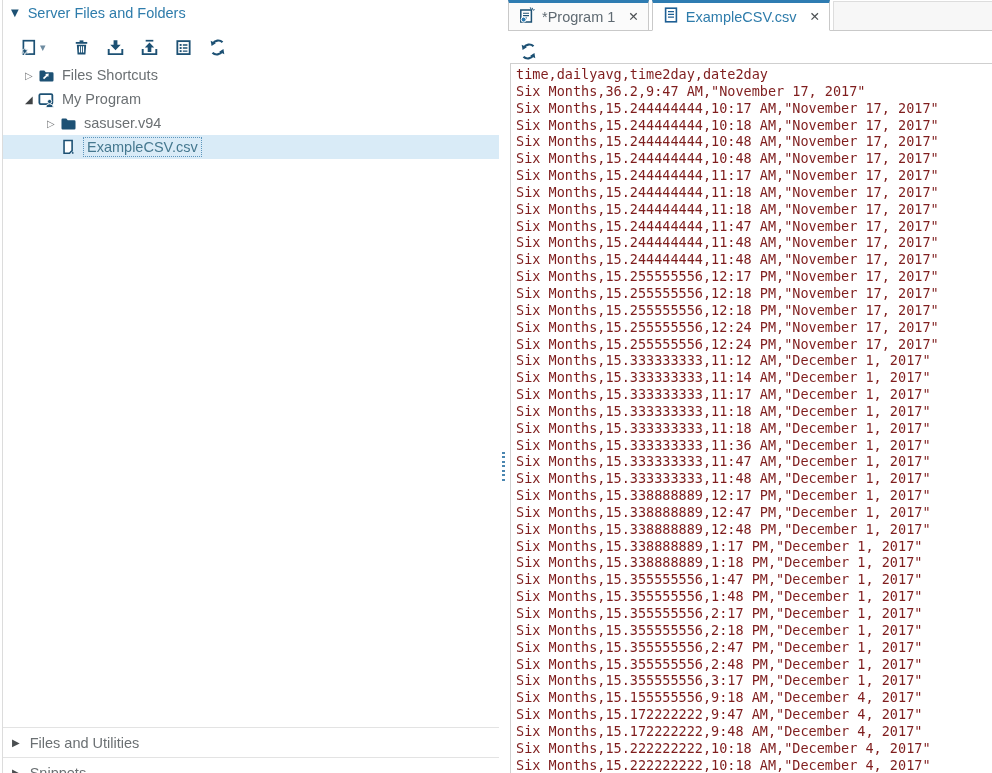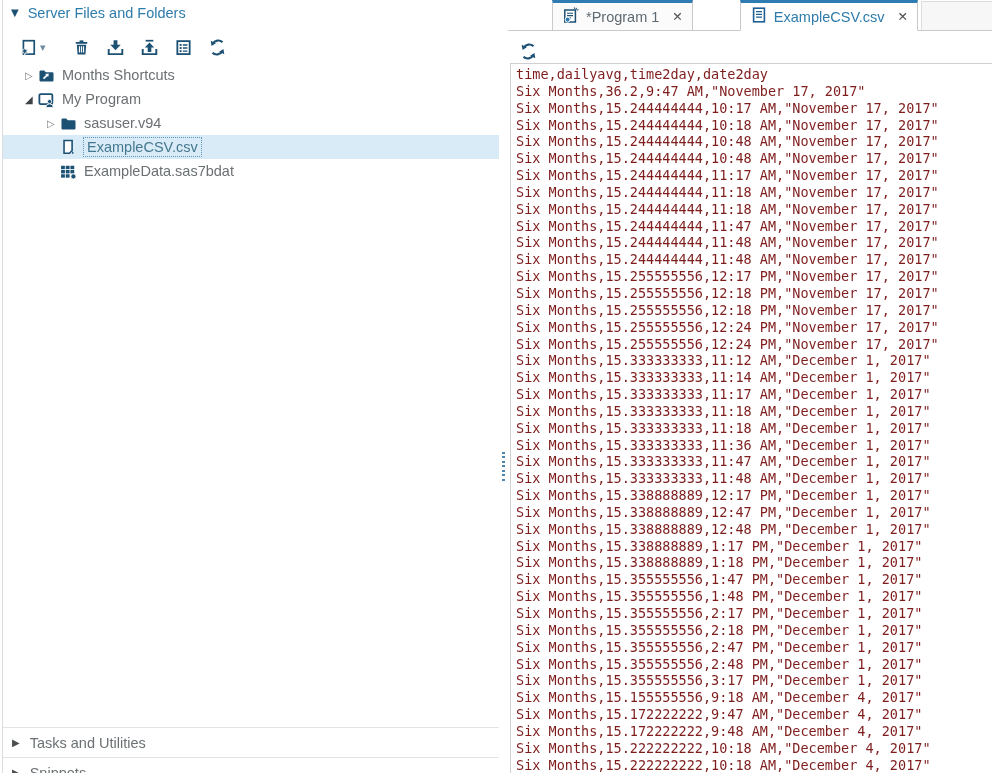--- a/index.html
+++ b/index.html
@@ -40,21 +40,21 @@
   .splitter{position:absolute;left:499px;top:0;width:10px;height:773px;background:#fff;cursor:col-resize;}
   .splitter .grip{position:absolute;left:3px;top:452px;width:3px;height:30px;
      background:repeating-linear-gradient(to bottom,#4a86b0 0 2px,transparent 2px 4.5px);}
 
   
   .editor-panel{position:absolute;left:509px;top:0;right:0;height:773px;background:#fff;}
   .tab-bar{position:absolute;left:-1px;top:0;right:0;height:31px;display:flex;}
   .tab-underline{position:absolute;left:-1px;top:30px;right:0;height:1px;background:#c9c9c9;z-index:1;}
   .tab{position:relative;z-index:2;box-sizing:border-box;height:31px;display:flex;align-items:center;
        gap:7px;padding:0 9px 0 10px;border:1px solid #c9c9c9;border-top:3px solid #2e7cb2;
-       background:#fbfbfb;margin-right:3px;font-size:14.5px;color:#5f6a72;cursor:pointer;margin-left:44px;}
+       background:#fbfbfb;margin-right:3px;font-size:14.5px;color:#5f6a72;cursor:pointer;}
   .tab.active{background:#fff;border-bottom:1px solid #fff;color:#2e7cab;}
   .tab .close{color:#4d5154;font-size:12.5px;margin-left:6px;cursor:pointer;}
   .tab-filler{flex:1;box-sizing:border-box;margin-top:1px;height:30px;background:#f7f7f7;
               border-top:1px solid #ddd;border-left:1px solid #ddd;border-bottom:1px solid #c9c9c9;}
 
   .editor-toolbar{position:absolute;left:11px;top:41px;height:20px;display:flex;align-items:center;}
 
   .code-area{position:absolute;left:1px;top:63px;right:0;bottom:0;
              border-top:1px solid #cfcfcf;border-left:1px solid #cfcfcf;overflow:hidden;}
   .code{margin:0;padding:2px 0 0 5px;font-family:"DejaVu Sans Mono","Liberation Mono",monospace;
@@ -139,21 +139,21 @@
 
       <div class="tree-row lvl0">
         <span class="expander glyph">▷</span>
         <span class="ticon">
           <svg width="17" height="17" viewBox="0 0 16 16">
             <path d="M1.4 4.4q0-1.1 1.1-1.1h3.4l1.4 1.6h6.2q1.1 0 1.1 1.1v6.5q0 1.1-1.1 1.1H2.5q-1.1 0-1.1-1.1z" fill="#1d5174"></path>
             <path d="M5.2 11 L8.6 7.6" stroke="#fff" stroke-width="1.6" fill="none"></path>
             <polygon points="10.2,6 6.7,6.6 9.6,9.5" fill="#fff"></polygon>
           </svg>
         </span>
-        <span class="row-label">Months Shortcuts</span>
+        <span class="row-label">Files Shortcuts</span>
       </div>
 
       <div class="tree-row lvl0">
         <span class="expander exp-filled glyph">◢</span>
         <span class="ticon">
           <svg width="17" height="17" viewBox="0 0 16 16">
             <rect x="1.3" y="2.9" width="12.2" height="9.4" rx="1.2" fill="none" stroke="#1d5174" stroke-width="1.7"></rect>
             <circle cx="10.9" cy="9.9" r="2" fill="#1d5174" stroke="#fff" stroke-width="0.8"></circle>
             <path d="M7.4 15.6a3.5 3.5 0 0 1 7 0z" fill="#1d5174" stroke="#fff" stroke-width="0.8"></path>
           </svg>
@@ -175,45 +175,26 @@
         <span class="expander"></span>
         <span class="ticon">
           <svg width="17" height="17" viewBox="0 0 16 16">
             <path d="M3.8 1.4h7.6v9.4L8.9 13.4H3.8z" fill="#fff" stroke="#1d5174" stroke-width="1.5"></path>
             <path d="M11.6 11.6q1.6 0.4 1.0 2.5l-1.4-0.5z" fill="#1d5174"></path>
           </svg>
         </span>
         <span class="row-label">ExampleCSV.csv</span>
       </div>
 
-      <div class="tree-row lvl1">
-        <span class="expander"></span>
-        <span class="ticon">
-          <svg width="17" height="17" viewBox="0 0 16 16">
-            <g fill="#1d5174">
-              <rect x="1" y="2.6" width="3.6" height="3.2"></rect>
-                <rect x="5.4" y="2.6" width="3.6" height="3.2"></rect>
-                <rect x="9.8" y="2.6" width="3.6" height="3.2"></rect>
-              <rect x="1" y="6.6" width="3.6" height="3.2"></rect>
-                <rect x="5.4" y="6.6" width="3.6" height="3.2"></rect>
-                <rect x="9.8" y="6.6" width="3.6" height="3.2"></rect>
-              <rect x="1" y="10.6" width="3.6" height="3.2"></rect>
-                <rect x="5.4" y="10.6" width="3.6" height="3.2"></rect>
-            </g>
-            <circle cx="12.6" cy="12.6" r="2.4" fill="#1d5174" stroke="#fff" stroke-width="0.8"></circle>
-          </svg>
-        </span>
-        <span class="row-label">ExampleData.sas7bdat</span>
-      </div>
 
     </div>
 
     <div class="bottom-section bs-tasks">
       <span class="tri glyph">▶</span>
-      <span>Tasks and Utilities</span>
+      <span>Files and Utilities</span>
     </div>
     <div class="bottom-section bs-snippets">
       <span class="tri glyph">▶</span>
       <span>Snippets</span>
     </div>
 
   </aside>
 
   <div class="splitter">
     <div class="grip"></div>

